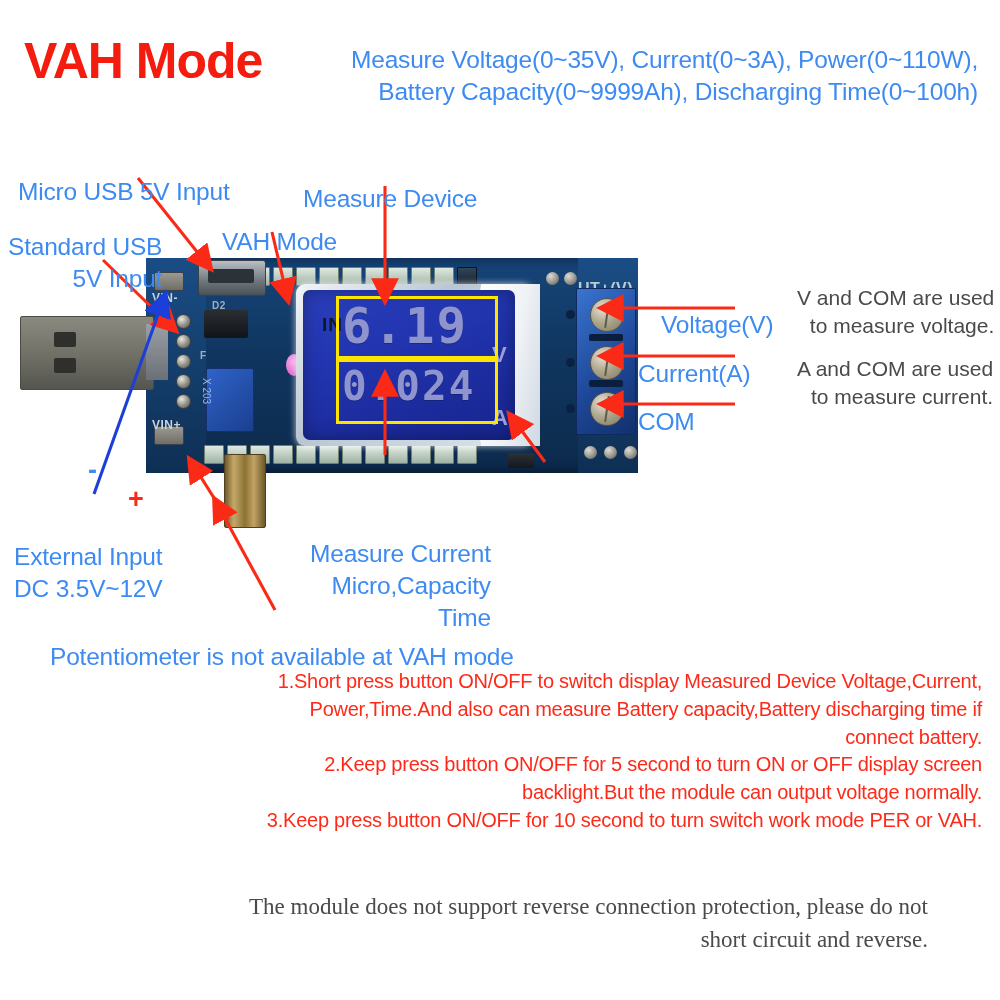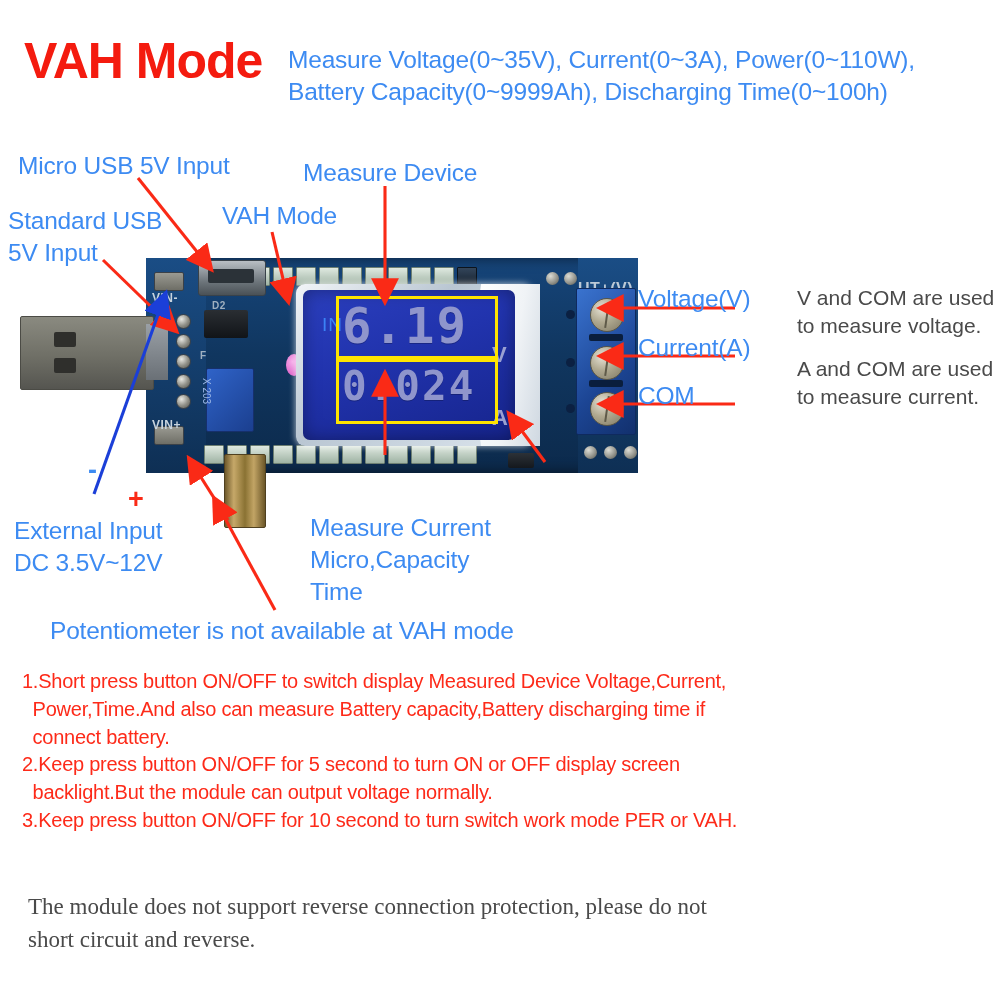--- a/index.html
+++ b/index.html
@@ -1,34 +1,34 @@
 <!DOCTYPE html>
 <html><head>
 <meta charset="utf-8">
 <style>
   html,body{margin:0;padding:0;background:#fff;}
   body{width:1000px;height:1000px;position:relative;overflow:hidden;
        font-family:"Liberation Sans", sans-serif;}
   .abs{position:absolute;}
-  .nosel{user-select:none;}
+  .nosel{user-select:none;text-align:right;}
 
   
   #hdr-title{left:24px; top:36px; font-size:50px; font-weight:700; color:#f41b0f;
              letter-spacing:-1px; line-height:1;}
   #hdr-sub{left:288px; top:44px; width:690px; font-size:24.5px; color:#3d8bf2;
            line-height:1.32; letter-spacing:-0.2px;}
 
   
   .blabel{color:#3d8bf2; font-size:24.5px; line-height:1.3; white-space:pre-line;
-          letter-spacing:-0.2px;}
+          letter-spacing:-0.2px;margin-top:26px;}
   #lbl-micro{left:18px; top:150px;}
   #lbl-std{left:8px;  top:205px;}
   #lbl-vah{left:222px; top:200px;}
   #lbl-mv{left:303px; top:157px;}
-  #lbl-volt{left:638px; top:283px;}
+  #lbl-volt{left:638px; top:283px;padding-left:23px;}
   #lbl-curr{left:638px; top:332px;}
   #lbl-com{left:638px; top:380px;}
   #lbl-ext{left:14px;  top:515px;}
   #lbl-mc{left:310px;  top:512px;}
   #lbl-pot{left:50px;  top:615px;}
 
   
   .bnote{color:#4a4a4a; font-size:21px; line-height:1.35; white-space:pre-line;}
   #note-v{left:797px; top:284px;}
   #note-a{left:797px; top:355px;}
@@ -63,21 +63,21 @@
   
   #lcd-bezel{left:150px; top:26px; width:236px; height:162px;
              background:linear-gradient(135deg,#f2f5f8,#b9c6d2 40%,#dde6ee);
              border-radius:9px; box-shadow:0 0 7px rgba(255,255,255,.75);}
   #lcd{left:157px; top:32px; width:212px; height:150px; border-radius:7px;
        background:linear-gradient(160deg,#2b3fbe 0%,#2133ad 42%,#16248c 100%);
        box-shadow:inset 0 0 18px rgba(0,0,0,.35);}
   #lcd-wedge{left:330px; top:26px; width:64px; height:162px;
        background:linear-gradient(100deg,#ffffff 0%,#f0f3f6 55%,#cfd8e1 100%);
        clip-path:polygon(8% 0,100% 0,100% 100%,8% 100%,0 78%,0 22%);}
-  .lcd-in{left:176px; top:56px; font-size:19px; font-weight:400; color:#3b82f6;
+  .lcd-in{left:176px; top:56px; font-size:19px; font-weight:700; color:#0f172a;
           letter-spacing:1px;}
   .lcd-unit{font-size:22px; font-weight:700; color:#9aa0d2;}
   #lcd-unit-v{left:346px; top:84px;}
   #lcd-unit-a{left:346px; top:147px;}
   .seg{font-family:"DejaVu Sans Mono", monospace; font-weight:700;
        color:#8f95cc; letter-spacing:2px; text-shadow:0 1px 0 rgba(0,0,0,.22);}
   #seg-v{left:196px; top:40px; font-size:49px;}
   #seg-a{left:196px; top:104px; font-size:41px;}
   
   .ybox{position:absolute; border:3px solid #ffe400; background:transparent;}

